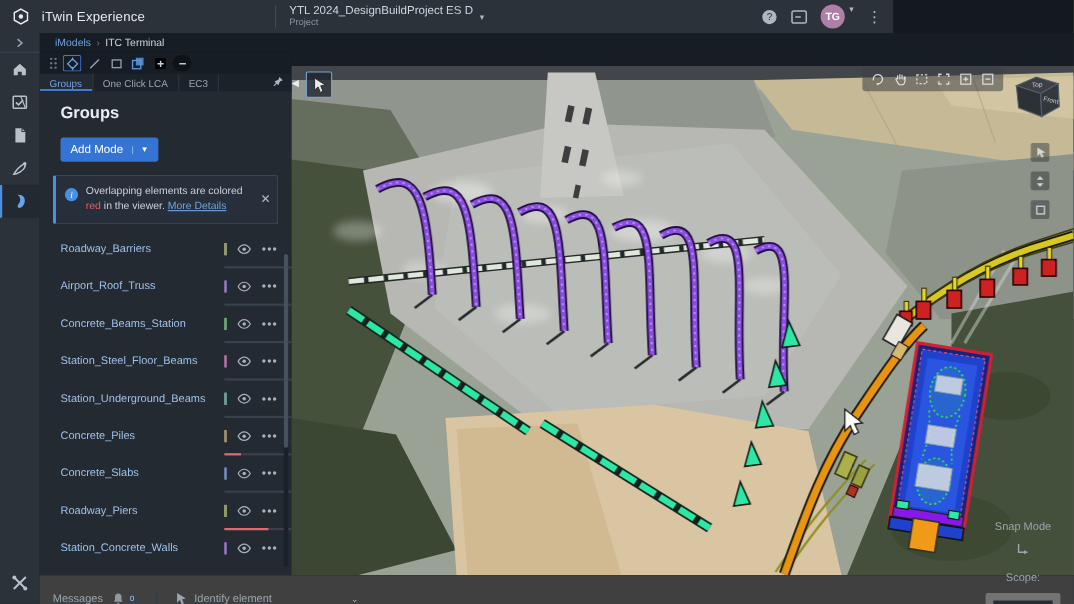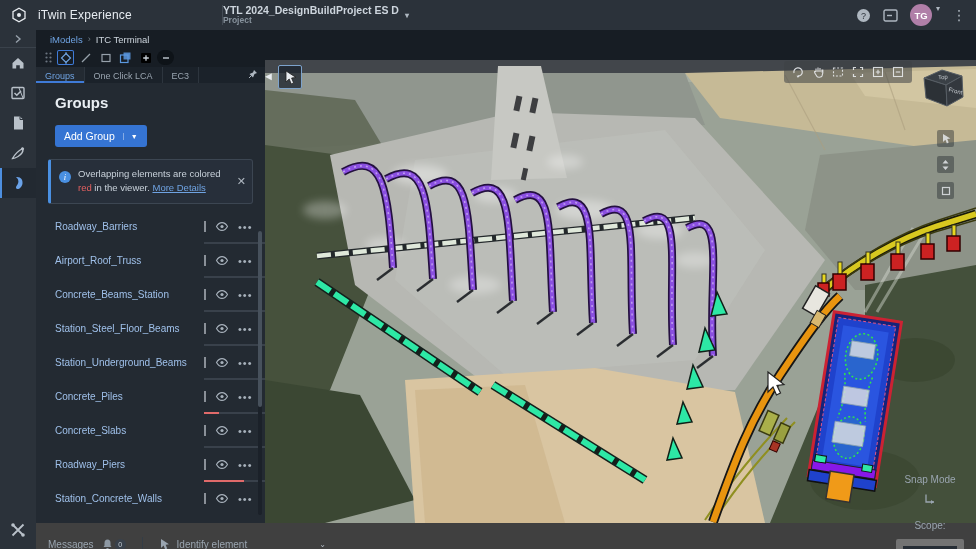--- a/index.html
+++ b/index.html
@@ -1,25 +1,25 @@
 <!DOCTYPE html>
 <html><head>
 <meta charset="utf-8">
 <style>
   * { margin:0; padding:0; box-sizing:border-box; }
   html,body { width:976px; height:549px; overflow:hidden; background:#14191f;
     font-family:"Liberation Sans", sans-serif; color:#dde3ea; }
 
   
-  #header { position:absolute; left:0; top:0; width:976px; height:30px;
+  #header { position:absolute; left:0; top:0; width:812px; height:30px;
     background:#2b323a; display:flex; align-items:center; z-index:30; }
   .logo-box { width:38px; display:flex; justify-content:center; }
   .app-name { font-size:12px; color:#e7ecf1; letter-spacing:.2px; }
-  .proj-block { margin-left:90px; border-left:1px solid #444c55;
-    display:flex; align-items:center; gap:6px;font-weight:bold; }
+  .proj-block { margin-left:118px; padding-left:12px; border-left:1px solid #444c55;
+    display:flex; align-items:center; gap:6px; }
   .proj-text { line-height:1.05; }
   .proj-name { font-size:10.5px; color:#cdd5dd; }
   .proj-sub { font-size:8.5px; color:#87929c; }
   .hdr-right { margin-left:auto; display:flex; align-items:center; gap:12px; padding-right:10px; }
   .hdr-icon { color:#aeb7c0; font-size:13px; display:flex; align-items:center; cursor:pointer; }
   .avatar { width:22px; height:22px; border-radius:50%; background:#b07fa8; color:#fff;
     font-size:9.5px; font-weight:bold; display:flex; align-items:center; justify-content:center; }
   .caret { font-size:8px; color:#aeb7c0; }
 
   
@@ -265,21 +265,21 @@
           <path d="M6 1 L9 4 L6.5 5 L5 8.5 L1.5 5 L5 3.5 Z" fill="#aeb7c0"></path>
           <line x1="1" y1="9" x2="3.5" y2="6.5" stroke="#aeb7c0" stroke-width="1"></line>
         </svg>
     </span>
   </div>
   <div id="panel-body">
     <div class="panel-title">Groups</div>
 
 
     <button class="addgroup">
-      <span>Add Group</span>
+      <span>Add Mode</span>
         <span class="split">▼</span>
     </button>
 
     <div class="banner">
       <span class="info-dot">i</span>
       <span class="itxt">
         <span>Overlapping elements are colored </span><span class="red">red</span><span> in the viewer.</span>
         <a>More Details</a>
       </span>
       <span class="close">✕</span>

